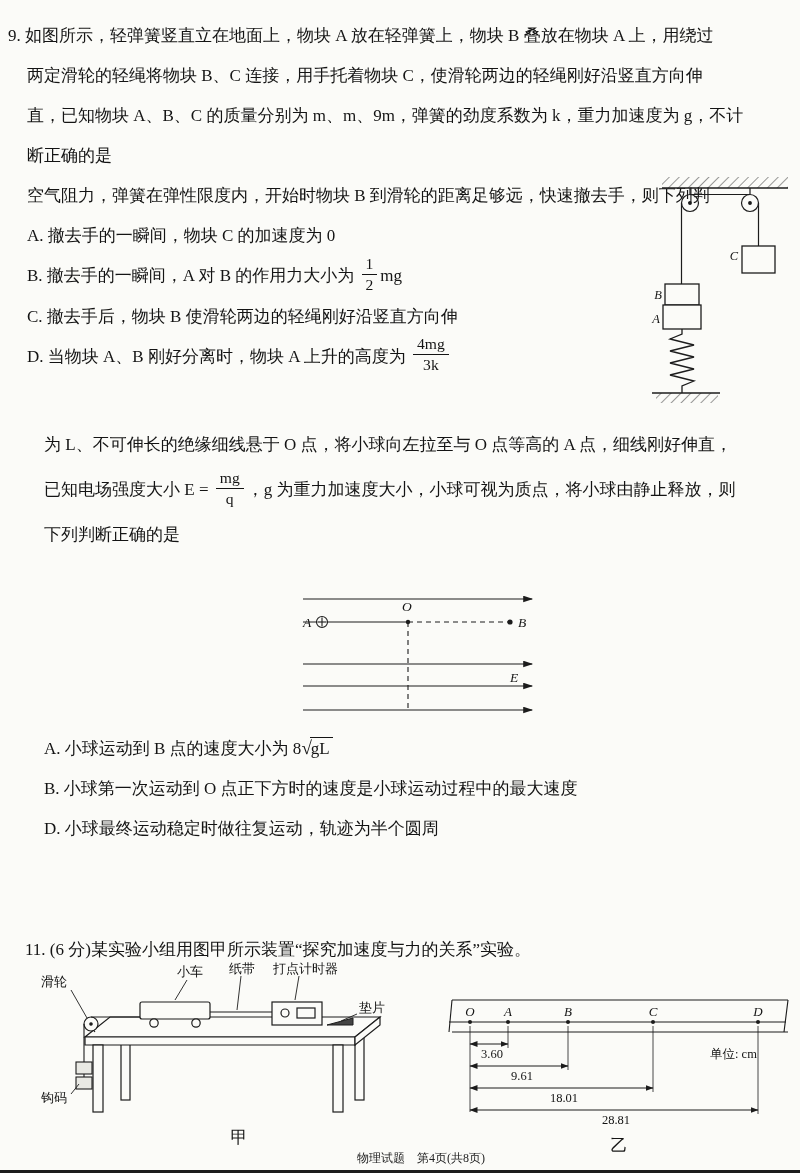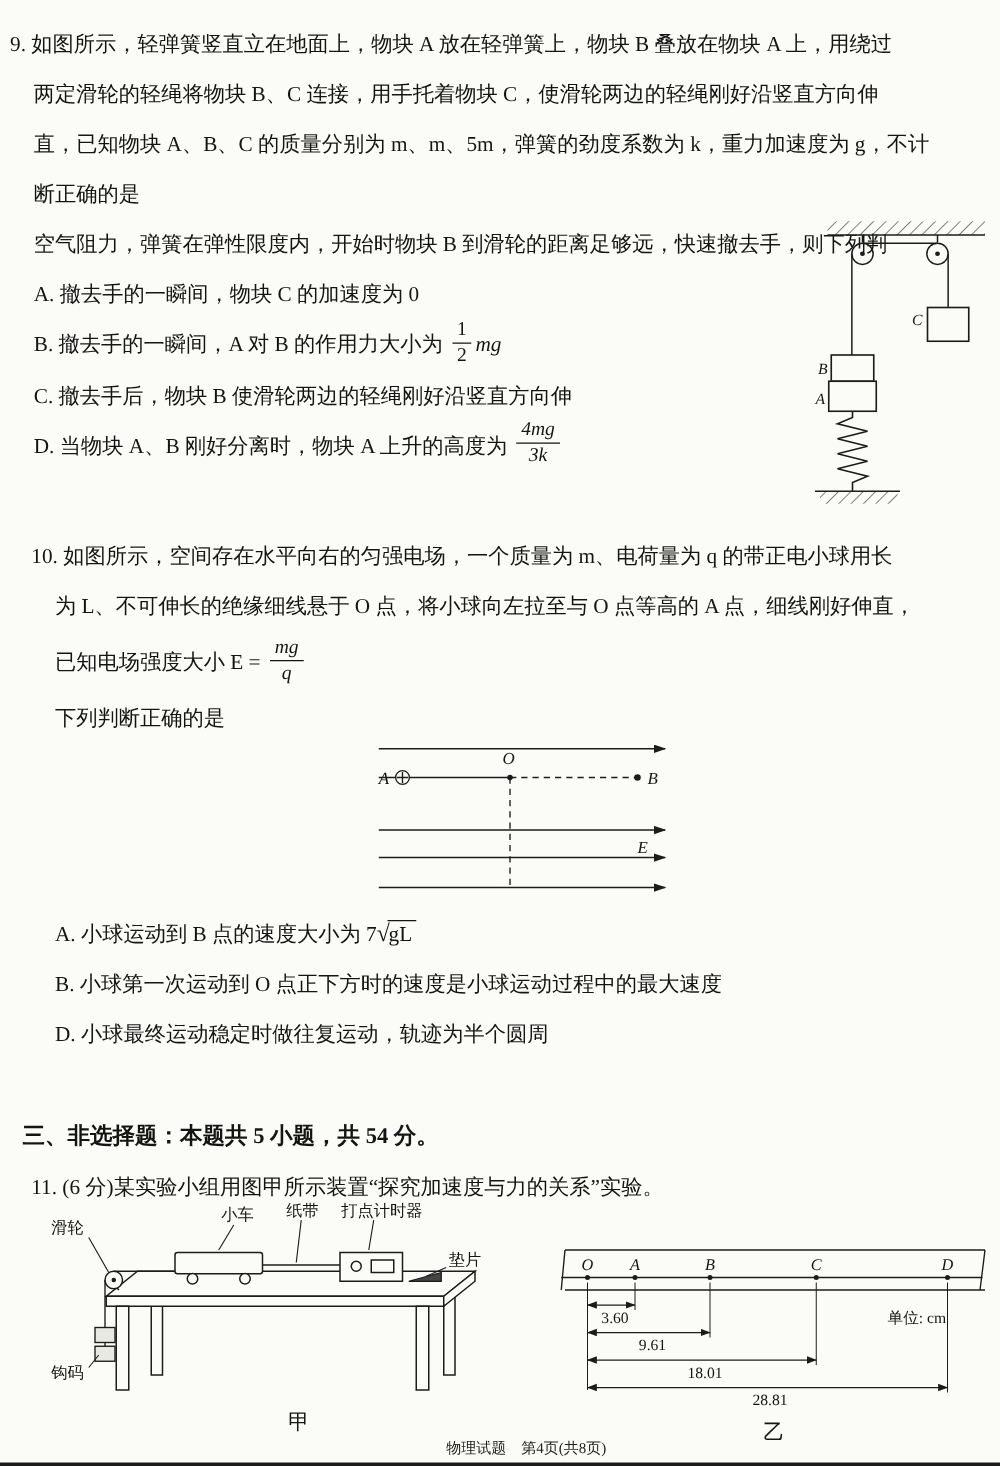--- a/index.html
+++ b/index.html
@@ -8,21 +8,21 @@
     position:relative; width:800px; height:1173px; margin:0 auto;
     background:#fbfbf8; color:#141414; overflow:hidden;
     font-family:"Liberation Serif","DejaVu Serif",serif;
     font-size:17px;
   }
   .block { position:absolute; }
   .qline { line-height:40px; white-space:nowrap; }
   .indent { padding-left:19px; }
   .opts { padding-left:19px; }
   .opt { line-height:40px; white-space:nowrap; }
-  .var { font-style:italic; }
+  .var { }
   .frac {
     display:inline-block; vertical-align:middle; position:relative; top:-3px;
     text-align:center; line-height:1.15; font-size:0.92em; margin:0 3px;
   }
   .frac .num { display:block; padding:0 4px 1px; border-bottom:1.2px solid #141414; }
   .frac .den { display:block; padding:1px 4px 0; }
   .sqrt { white-space:nowrap; }
   .sqrt .rad { font-style:normal; font-size:1.12em; }
   .sqrt .body { border-top:1.2px solid #141414; padding:1px 3px 0 1px; margin-left:-2px; }
   .bold { font-weight:bold; }
@@ -32,21 +32,21 @@
   svg text { font-family:"Liberation Serif","DejaVu Serif",serif; }
 </style>
 </head>
 <body>
 
 <div class="page">
 
   <section class="block" style="left:8px; top:16px; width:765px;">
     <div class="qline">9. 如图所示，轻弹簧竖直立在地面上，物块 A 放在轻弹簧上，物块 B 叠放在物块 A 上，用绕过</div>
     <div class="qline indent">两定滑轮的轻绳将物块 B、C 连接，用手托着物块 C，使滑轮两边的轻绳刚好沿竖直方向伸</div>
-    <div class="qline indent">直，已知物块 A、B、C 的质量分别为 m、m、5m，弹簧的劲度系数为 k，重力加速度为 g，不计</div>
+    <div class="qline indent">直，已知物块 A、B、C 的质量分别为 m、m、9m，弹簧的劲度系数为 k，重力加速度为 g，不计</div>
     <div class="qline indent">断正确的是</div>
     <div class="qline indent">空气阻力，弹簧在弹性限度内，开始时物块 B 到滑轮的距离足够远，快速撤去手，则下列判</div>
     <div class="opts">
       <div class="opt">A. 撤去手的一瞬间，物块 C 的加速度为 0</div>
       <div class="opt">
         <span>B. 撤去手的一瞬间，A 对 B 的作用力大小为</span>
         <span class="frac"><span class="num">1</span><span class="den">2</span></span><span class="var">mg</span>
       </div>
       <div class="opt">C. 撤去手后，物块 B 使滑轮两边的轻绳刚好沿竖直方向伸</div>
       <div class="opt">
@@ -90,25 +90,24 @@
       </g>
       <g font-size="12.5" font-style="italic" fill="#141414">
         <text x="90" y="92" text-anchor="end">C</text>
         <text x="14" y="131" text-anchor="end">B</text>
         <text x="12" y="155" text-anchor="end">A</text>
       </g>
     </svg>
   </div>
 
   <section class="block" style="left:25px; top:425px; width:765px;">
-    <div class="qline">10. 如图所示，空间存在水平向右的匀强电场，一个质量为 m、电荷量为 q 的带正电小球用长</div>
     <div class="qline indent">为 L、不可伸长的绝缘细线悬于 O 点，将小球向左拉至与 O 点等高的 A 点，细线刚好伸直，</div>
     <div class="qline indent" style="line-height:50px;">
       <span>已知电场强度大小 E =</span>
-      <span class="frac var"><span class="num">mg</span><span class="den">q</span></span>
+      <span class="frac var"><span class="num">mg</span><span class="den">q</span></span><span>，g 为重力加速度大小，小球可视为质点，将小球由静止释放，则</span>
     </div>
     <div class="qline indent">下列判断正确的是</div>
   </section>
 
   <div class="block" style="left:298px; top:586px;">
     <svg width="252" height="142" viewBox="0 0 252 142">
       <defs>
         <marker id="arrE" markerWidth="10" markerHeight="8" refX="8" refY="3" orient="auto">
           <path d="M0,0 L9,3 L0,6 Z" fill="#1c1c1c"></path>
         </marker>
@@ -133,27 +132,26 @@
         <text x="5" y="41">A</text>
         <text x="104" y="25">O</text>
         <text x="220" y="41">B</text>
         <text x="212" y="96">E</text>
       </g>
     </svg>
   </div>
 
   <section class="block" style="left:44px; top:728px; width:740px;">
     <div class="opt">
-      <span>A. 小球运动到 B 点的速度大小为 7</span><span class="sqrt"><span class="rad">√</span><span class="body">gL</span></span>
+      <span>A. 小球运动到 B 点的速度大小为 8</span><span class="sqrt"><span class="rad">√</span><span class="body">gL</span></span>
     </div>
     <div class="opt">B. 小球第一次运动到 O 点正下方时的速度是小球运动过程中的最大速度</div>
     <div class="opt">D. 小球最终运动稳定时做往复运动，轨迹为半个圆周</div>
   </section>
 
-  <div class="block bold" style="left:18px; top:893px; font-size:18px; line-height:30px;">三、非选择题：本题共 5 小题，共 54 分。</div>
 
   <div class="block qline" style="left:25px; top:930px; width:765px;">11. (6 分)某实验小组用图甲所示装置“探究加速度与力的关系”实验。</div>
 
   <div class="block" style="left:35px; top:962px; width:408px;">
     <svg width="408" height="160" viewBox="0 0 408 160">
 
       <g fill="#fbfbf8" stroke="#1c1c1c" stroke-width="1.2">
         <rect x="86" y="60" width="9" height="78"></rect>
         <rect x="320" y="60" width="9" height="78"></rect>
       </g>

